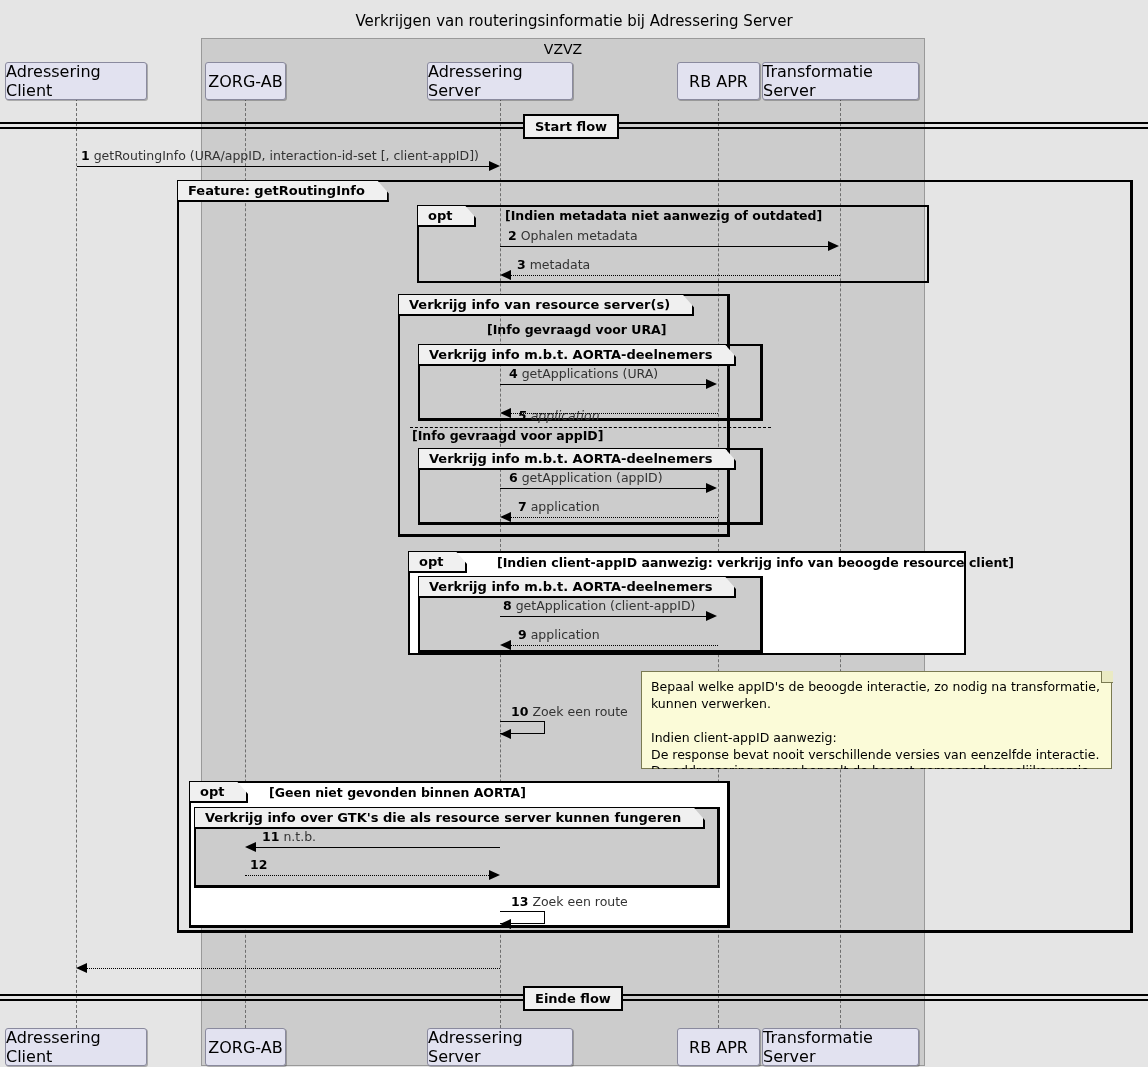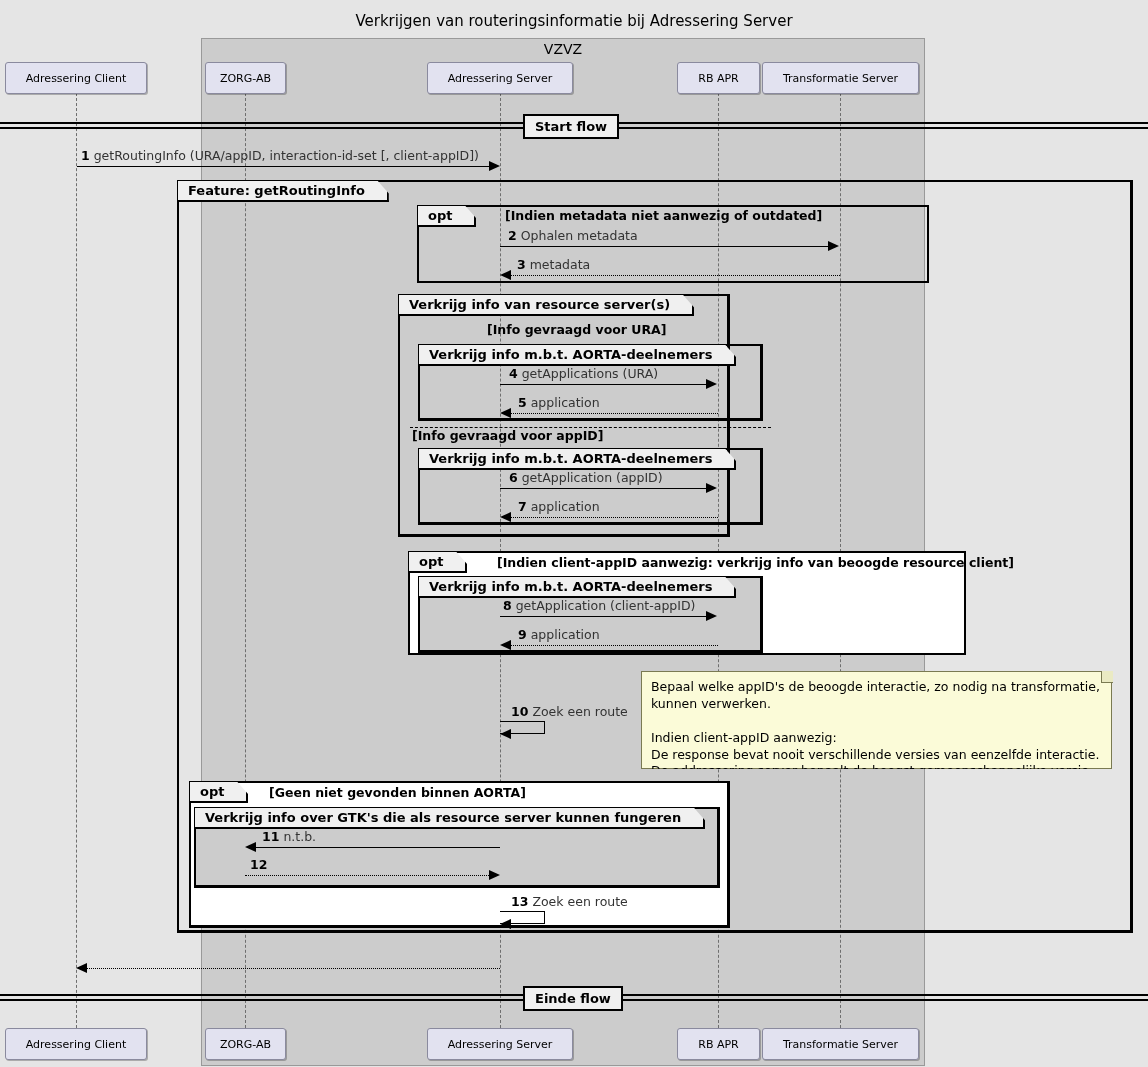--- a/index.html
+++ b/index.html
@@ -7,22 +7,22 @@
   #diagram{position:relative;width:1148px;height:1067px;background:#e5e5e5;overflow:hidden;}
 
   .title{position:absolute;left:0;top:12px;width:1148px;text-align:center;font-size:15px;color:#000;}
 
   
   .boxgroup{position:absolute;background:#ccc;border:1px solid #999;}
   .boxgroup-label{position:absolute;width:100%;text-align:center;top:2px;font-size:14px;color:#000;}
 
   
   .participant{position:absolute;background:#e2e2f0;border:1px solid #8a8a9e;border-radius:3px;
-               font-size:11px;color:#000;display:flex;align-items:center;justify-content:center;
-               box-shadow:1px 1px 0 rgba(0,0,0,.25);box-sizing:border-box;height:32px;}
+               font-size:16px;color:#000;display:flex;align-items:center;justify-content:center;
+               box-shadow:1px 1px 0 rgba(0,0,0,.25);box-sizing:border-box;height:38px;}
 
   
   .lifeline{position:absolute;width:0;border-left:1px dashed #6e6e6e;}
 
   
   .divider-lines{position:absolute;left:0;width:1148px;height:7px;}
   .divider-lines::before,.divider-lines::after{content:"";position:absolute;left:0;width:1148px;height:0;border-top:2px solid #000;}
   .divider-lines::before{top:0;}
   .divider-lines::after{top:5px;}
   .divider-label{position:absolute;background:#f0f0f0;border:2px solid #000;font-size:13px;font-weight:bold;
@@ -145,21 +145,21 @@
   <div class="frame frame-shadow" style="left:418px;top:344px;width:345px;height:77px;">
     <div class="frame-tab notch">Verkrijg info m.b.t. AORTA-deelnemers</div>
   </div>
 
   <div class="msglabel" style="left:509px;top:366px;">
     <b>4</b> <span>getApplications (URA)</span>
   </div>
   <div class="msgline" style="left:500px;top:384px;width:207px;"></div>
   <div class="arrowhead arrow-r" style="left:706px;top:379px;"></div>
 
-  <div class="msglabel" style="left:518px;top:395px;">
+  <div class="msglabel" style="left:518px;top:408px;font-style:italic;">
     <b>5</b> <span>application</span>
   </div>
   <div class="msgline dotted" style="left:511px;top:413px;width:207px;"></div>
   <div class="arrowhead arrow-l" style="left:500px;top:408px;"></div>
 
   <div class="frame-else" style="left:410px;top:427px;width:361px;"></div>
   <div class="frame-cond" style="left:412px;top:428px;">[Info gevraagd voor appID]</div>
 
   <div class="frame frame-shadow" style="left:418px;top:448px;width:345px;height:77px;">
     <div class="frame-tab notch">Verkrijg info m.b.t. AORTA-deelnemers</div>

